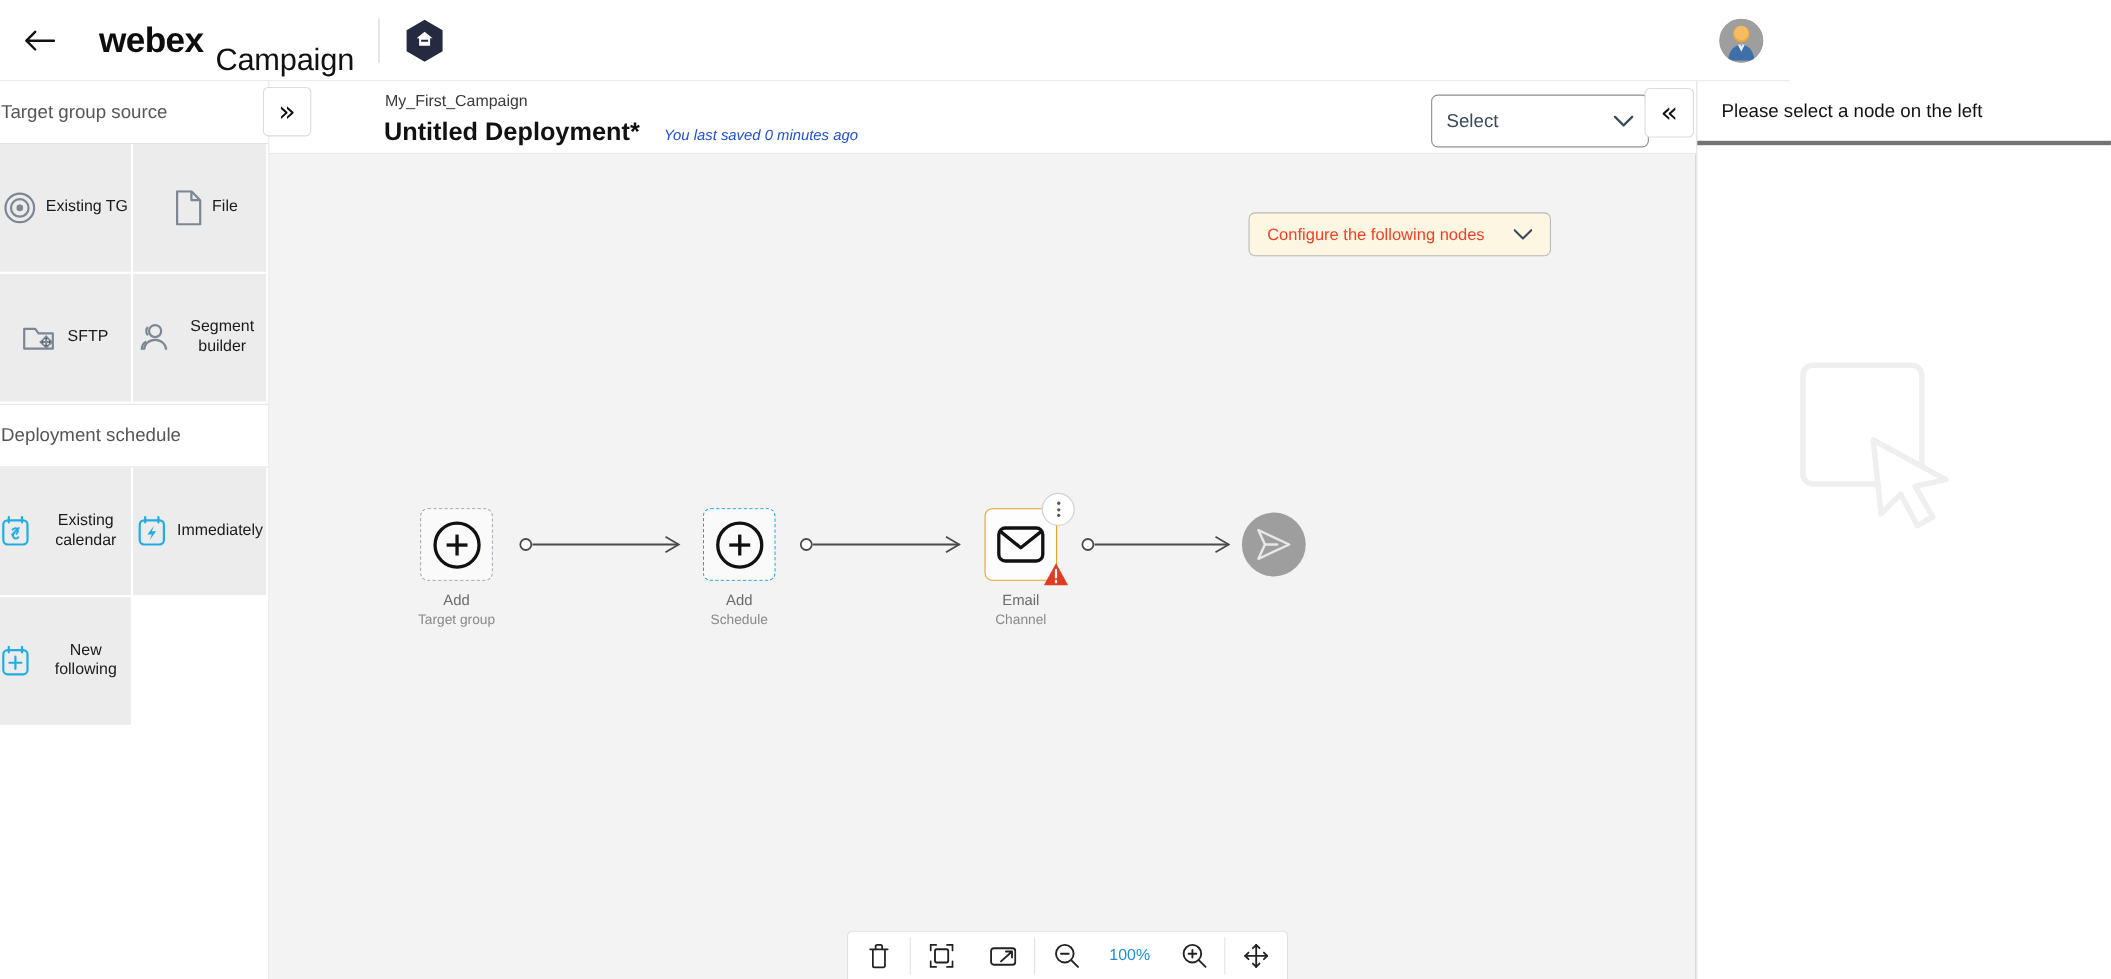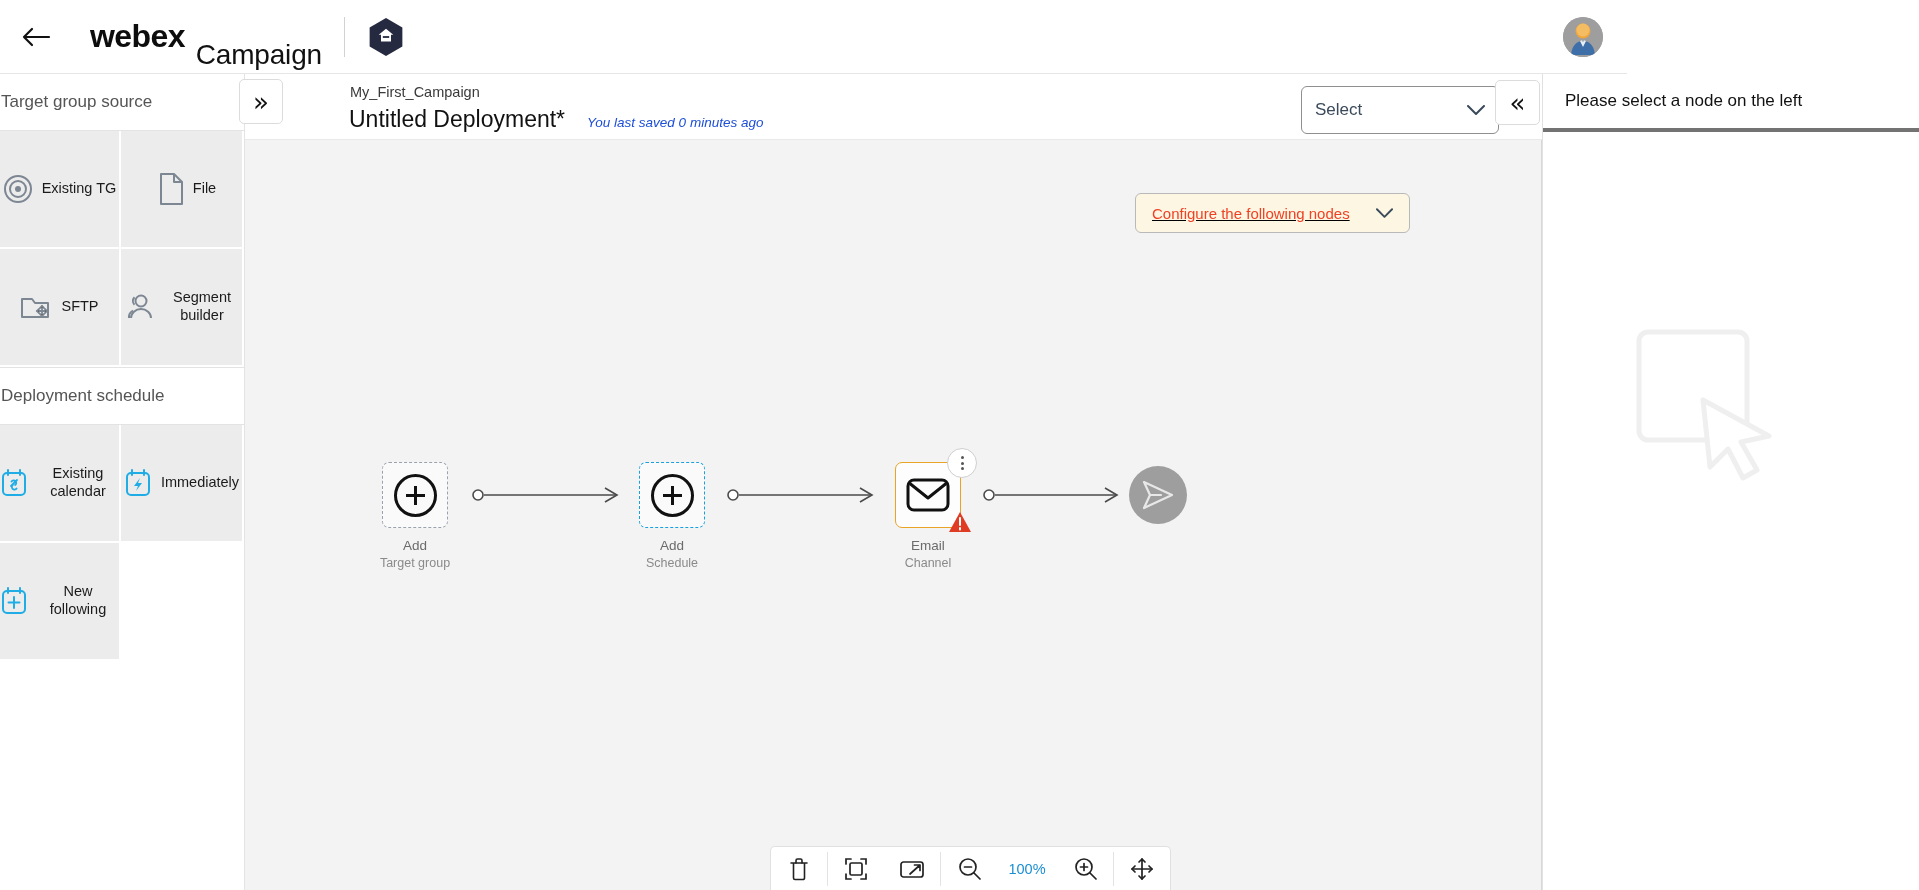--- a/index.html
+++ b/index.html
@@ -80,41 +80,41 @@
     font-family: "DejaVu Sans", sans-serif;
   }
   .crumb {
     position: absolute; left: 105px; top: 10px;
     font-size: 14.5px; color: #3a3a3a;
   }
   .deploy-title-row {
     position: absolute; left: 104px; top: 32px;
     display: flex; align-items: baseline; gap: 22px;
   }
-  .deploy-title { font-size: 23px; color: #111; font-weight: 400; }
+  .deploy-title { font-size: 23px; color: #111; font-weight: 700; }
   .saved-note { font-size: 13.5px; color: #1d4ed8; font-style: italic; }
   .select-box {
     position: absolute; right: 43px; top: 12px;
     width: 198px; height: 48px;
     border: 1px solid #8f8f8f; border-radius: 6px; background: #fff;
     display: flex; align-items: center; justify-content: space-between;
     padding: 0 13px; cursor: pointer;
   }
   .select-text { font-size: 17px; color: #3a4a5a; }
 
   
   .canvas {
     position: absolute; top: 140px; left: 245px; width: 1297px; height: 750px;
     background: #f3f3f3; border-right: 1px solid #d8d8d8; overflow: hidden;
   }
   .configure-btn {
     position: absolute; left: 890px; top: 53px;
     height: 40px; padding: 0 16px;
     background: #fdf6e3; border: 1px solid #b9b9b9; border-radius: 6px;
-    display: flex; align-items: center; gap: 26px; cursor: pointer; text-decoration: underline;
+    display: flex; align-items: center; gap: 26px; cursor: pointer;
   }
   .configure-btn .label { font-size: 15px; color: #f04124; }
 
   
   .flow { position: absolute; left: 0; top: 0; width: 1297px; height: 750px; }
   .node {
     position: absolute; width: 66px; height: 66px;
     background: #fafafa; border-radius: 7px;
     display: flex; align-items: center; justify-content: center;
     cursor: pointer;

